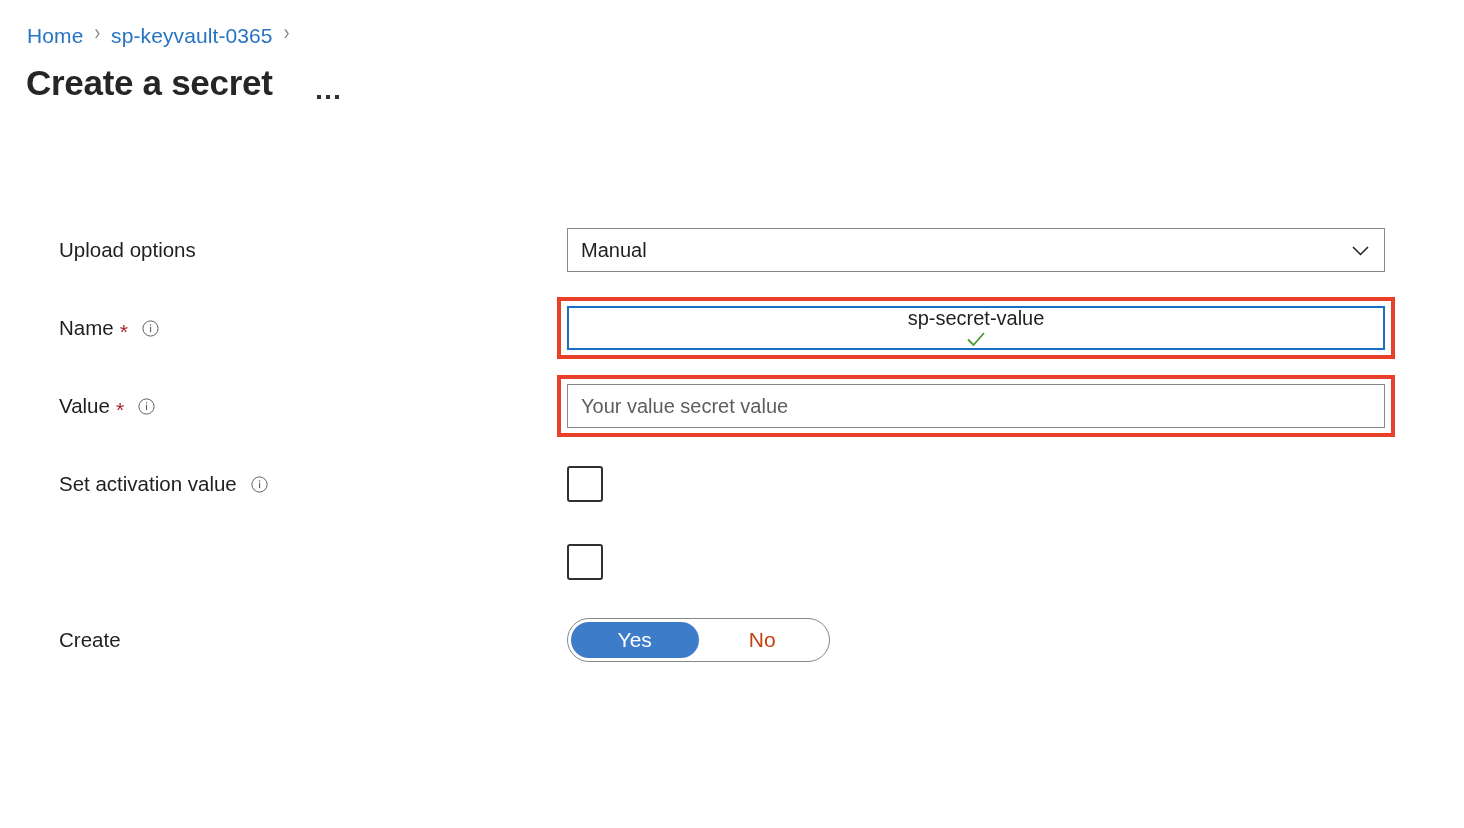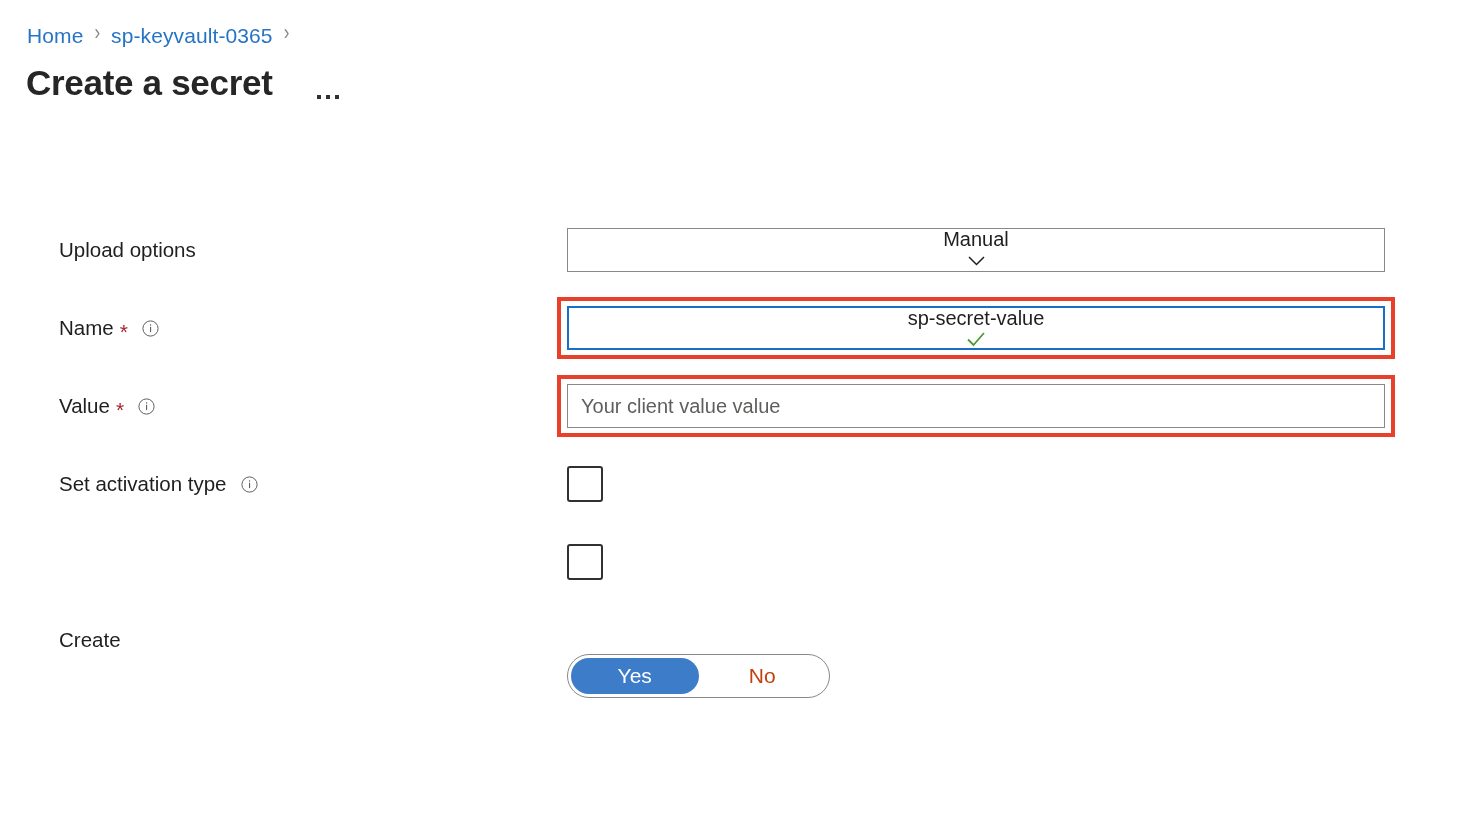--- a/index.html
+++ b/index.html
@@ -150,21 +150,21 @@
     width: 1px;
     height: 23px;
     background: #201f1e;
     margin-left: 1px;
     vertical-align: middle;
     position: relative;
     top: 1px;
   }
   .field .spacer { flex: 1 1 auto; }
 
-  .dropdown { cursor: pointer; flex-direction: column; }
+  .dropdown { cursor: pointer; }
 
   .chev {
     width: 21px;
     height: 21px;
     flex: none;
   }
   .check {
     width: 22px;
     height: 22px;
     flex: none;
@@ -194,21 +194,20 @@
     box-sizing: border-box;
     width: 263px;
     height: 44px;
     border: 1px solid #8a8886;
     border-radius: 22px;
     background: #ffffff;
     display: flex;
     align-items: center;
     padding: 3px;
     cursor: pointer;
-    margin-top: 36px;
   }
   .toggle .opt {
     flex: 1 1 50%;
     height: 100%;
     border-radius: 19px;
     display: flex;
     align-items: center;
     justify-content: center;
     font-size: 21px;
     color: #c2410c;
@@ -291,29 +290,29 @@
         <svg viewBox="0 0 17 17" width="17" height="17">
           <circle cx="8.5" cy="8.5" r="7.6" fill="none" stroke="#605e5c" stroke-width="1"></circle>
           <rect x="8" y="6.8" width="1.1" height="5.3" fill="#605e5c"></rect>
           <rect x="8" y="4.3" width="1.1" height="1.3" fill="#605e5c"></rect>
         </svg>
       </span>
     </div>
     <div class="control">
       <div class="annot" style="left:-10px; top:-9px; width:838px; height:62px;"></div>
       <div class="field">
-        <span class="placeholder">Your client value value</span>
+        <span class="placeholder">Your value secret value</span>
       </div>
     </div>
   </div>
 
 
   <div class="form-row">
     <div class="label">
-      <span>Set activation type</span>
+      <span>Set activation value</span>
       <span class="info-icon">
         <svg viewBox="0 0 17 17" width="17" height="17">
           <circle cx="8.5" cy="8.5" r="7.6" fill="none" stroke="#605e5c" stroke-width="1"></circle>
           <rect x="8" y="6.8" width="1.1" height="5.3" fill="#605e5c"></rect>
           <rect x="8" y="4.3" width="1.1" height="1.3" fill="#605e5c"></rect>
         </svg>
       </span>
     </div>
     <div class="control" style="top:-4px;">
       <div class="checkbox"></div>

